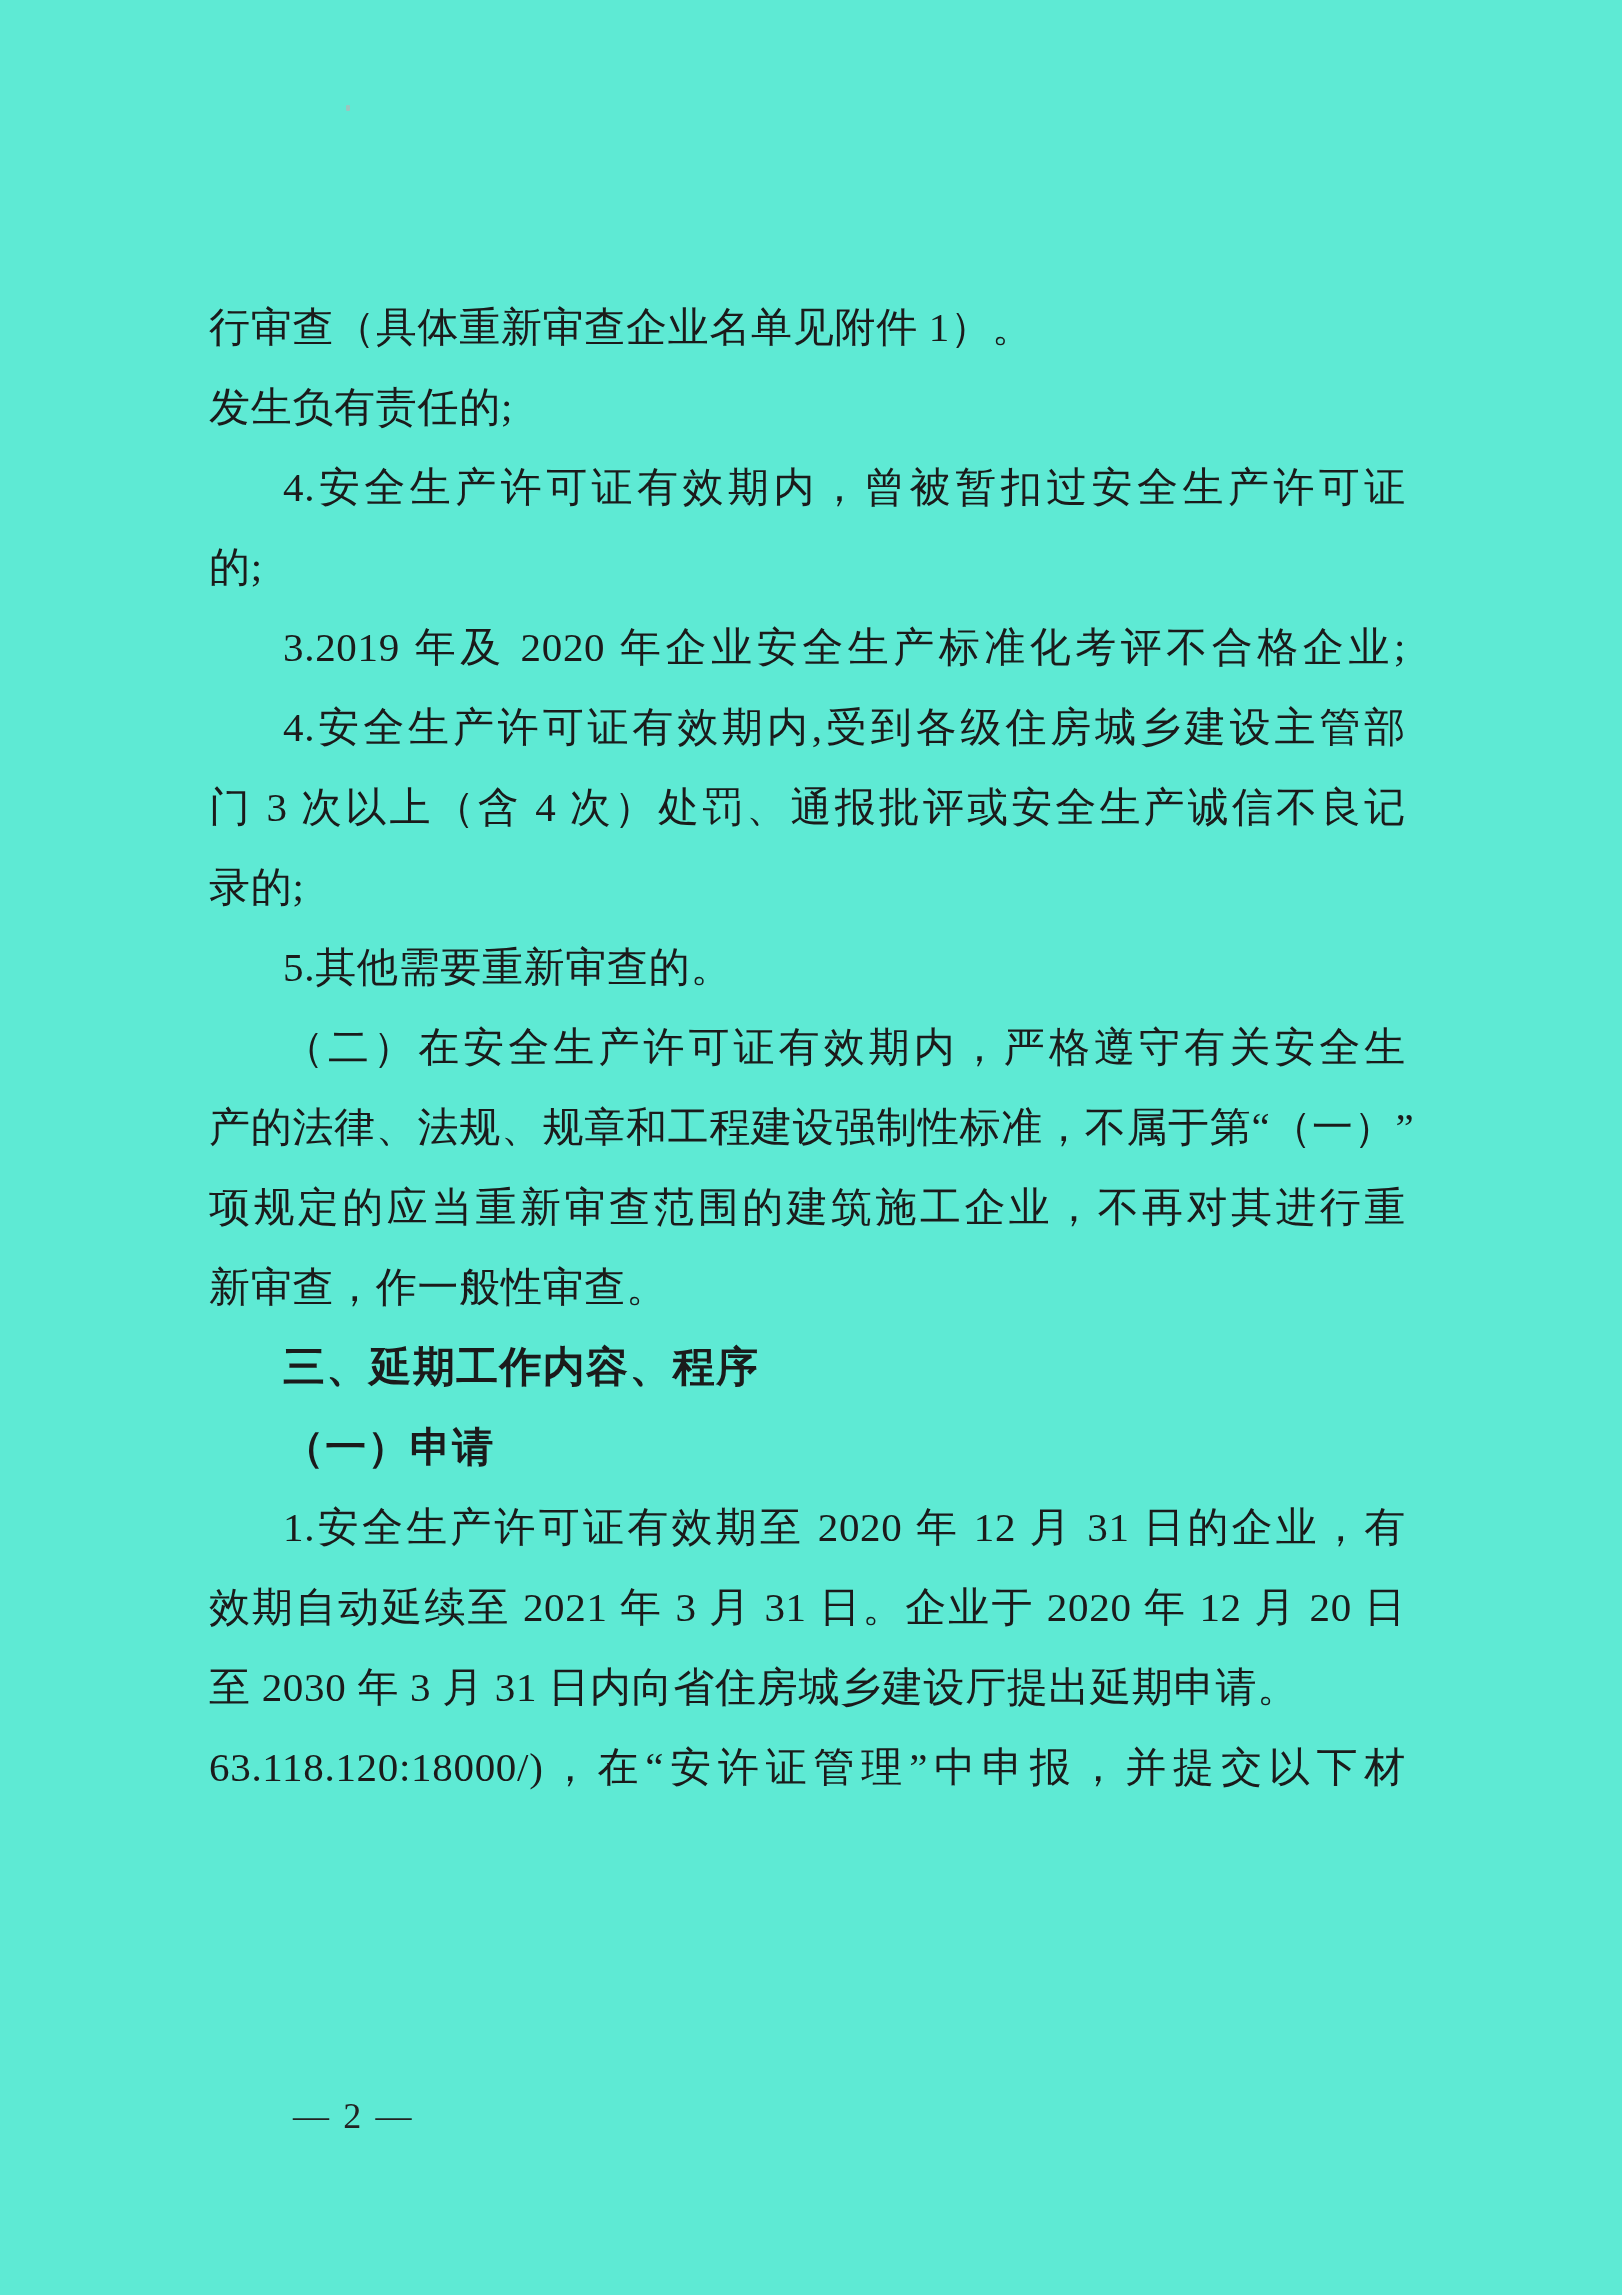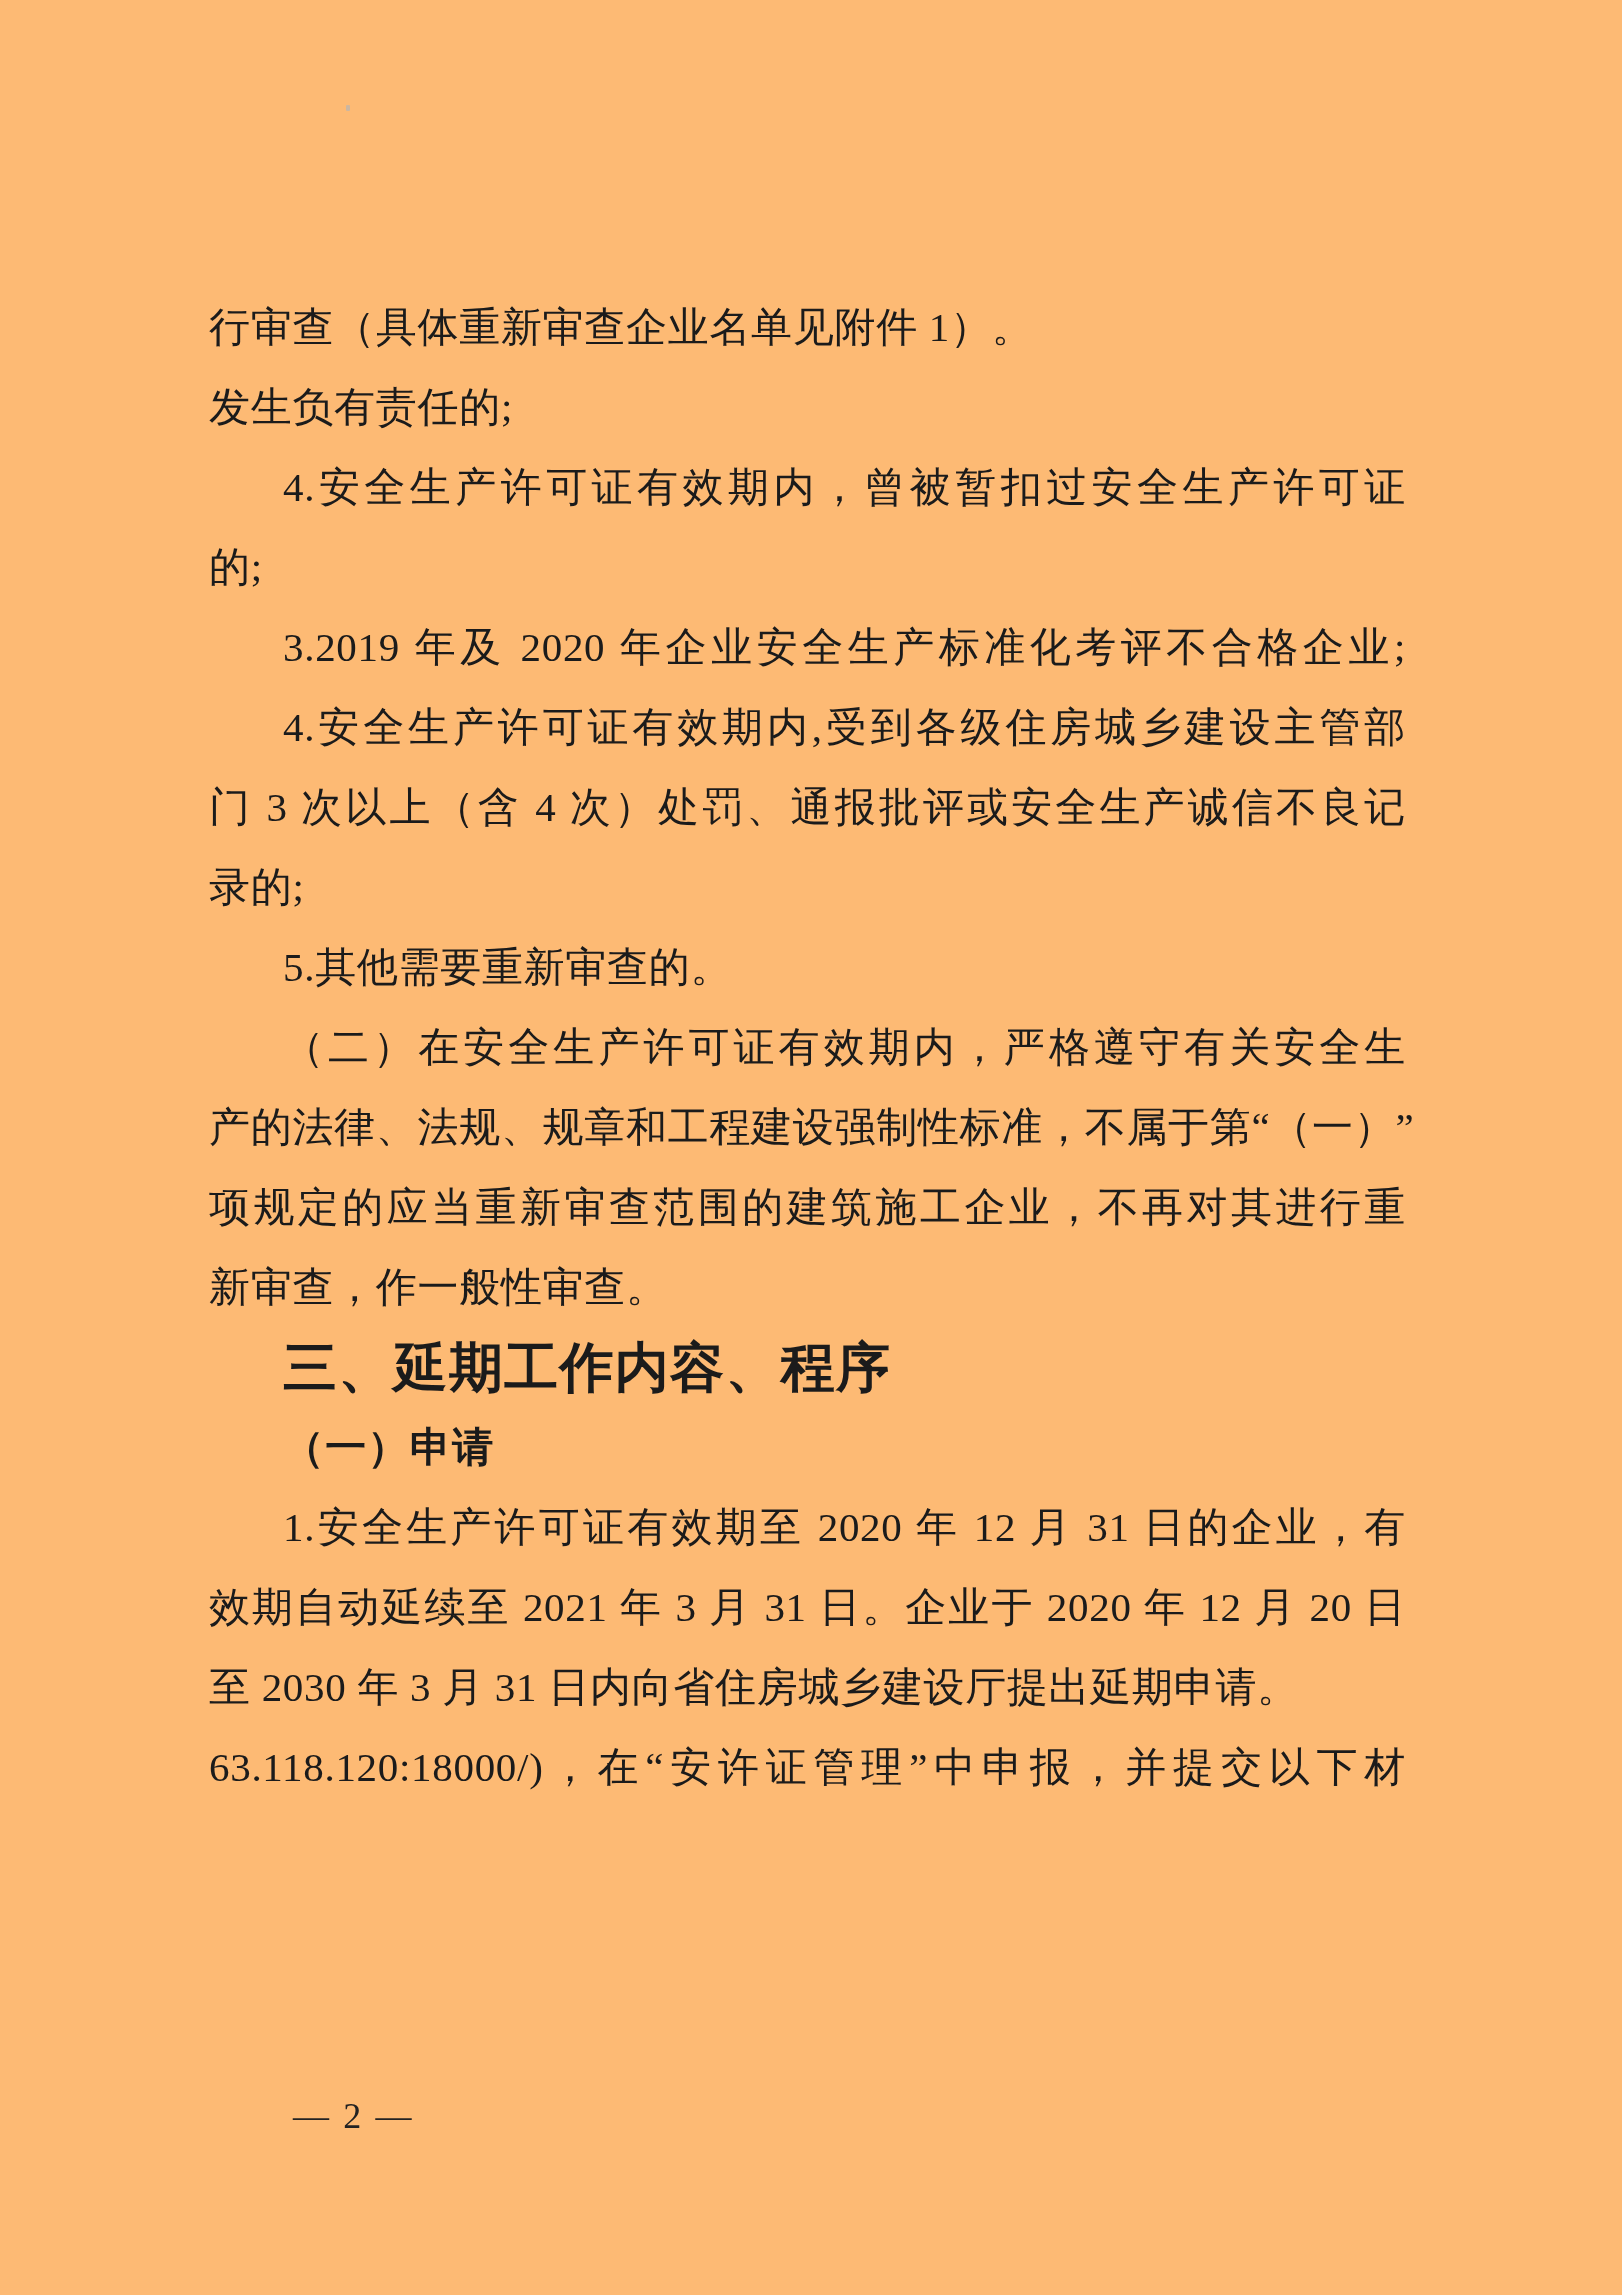--- a/index.html
+++ b/index.html
@@ -1,19 +1,19 @@
 <!DOCTYPE html>
 <html style="font-size:10.5px"><head>
 <meta charset="utf-8">
 <style>
   html,body{margin:0;padding:0;background:#e8e8e8;}
   .page{
     position:relative;
     width:1622px;height:2295px;
-    background:#fdba74;
+    background:#5eead4;
     overflow:hidden;
     font-family:"Liberation Serif", serif;
     color:#1b1b1b;
   }
   .doc-body{
     position:absolute;
     left:209px;top:287px;
     width:1197px;
   }
   .line{
@@ -24,21 +24,21 @@
     letter-spacing:0.7px;
   }
   .indent{text-indent:74px;}
   .full{
     text-align:justify;
     text-align-last:justify;
   }
   .heading{
     font-family:"Liberation Sans", sans-serif;
     font-weight:bold;
-    font-size:54px;
+    font-size:42px;
     letter-spacing:1.3px;
   }
   .subheading{
     font-weight:700;
     letter-spacing:1.3px;
   }
   .page-number{
     position:absolute;
     left:293px;top:2080px;
     height:72px;line-height:72px;

